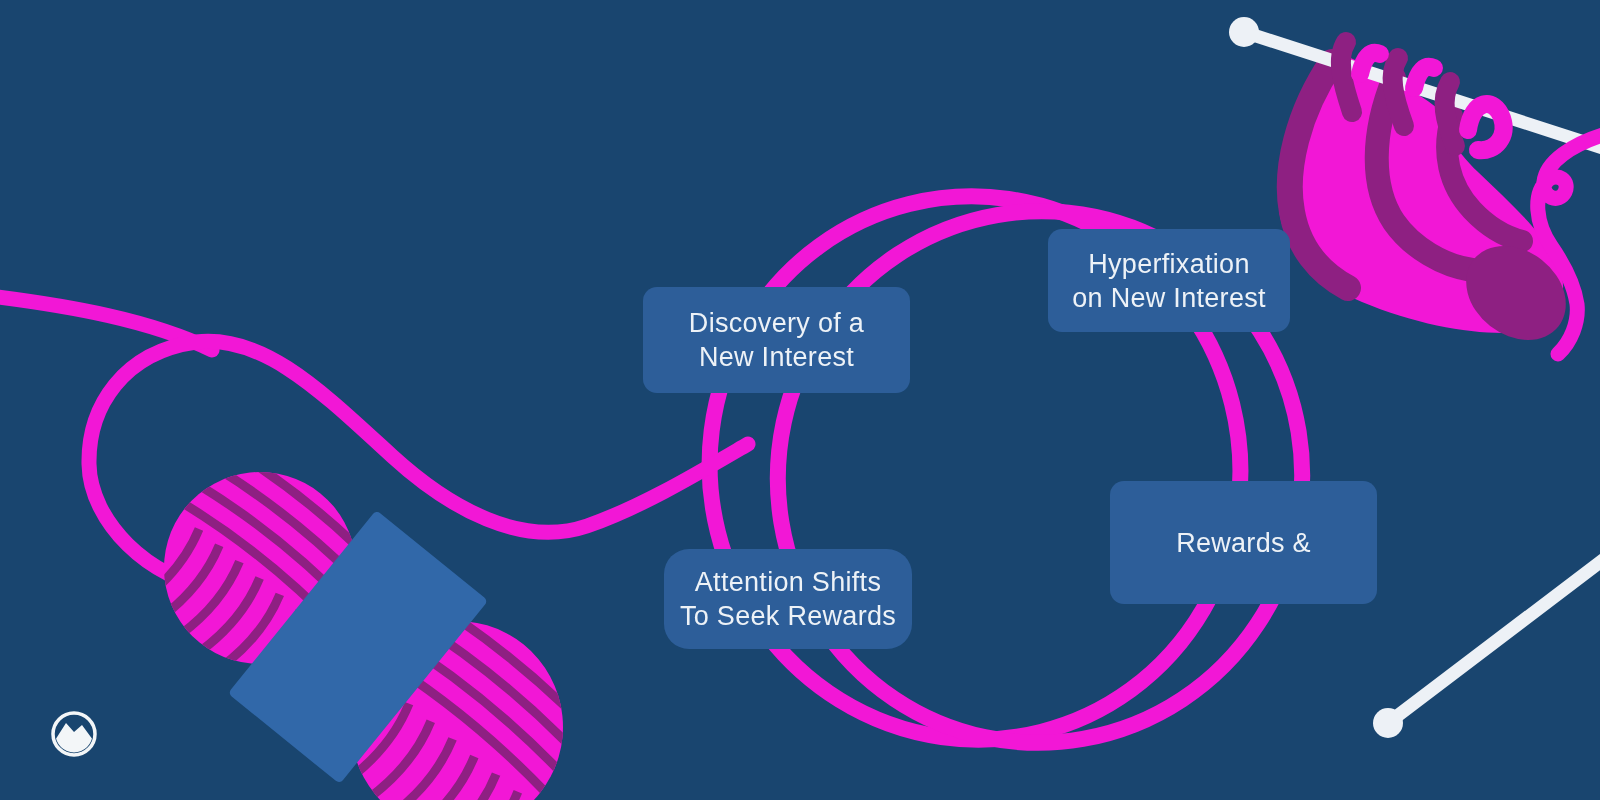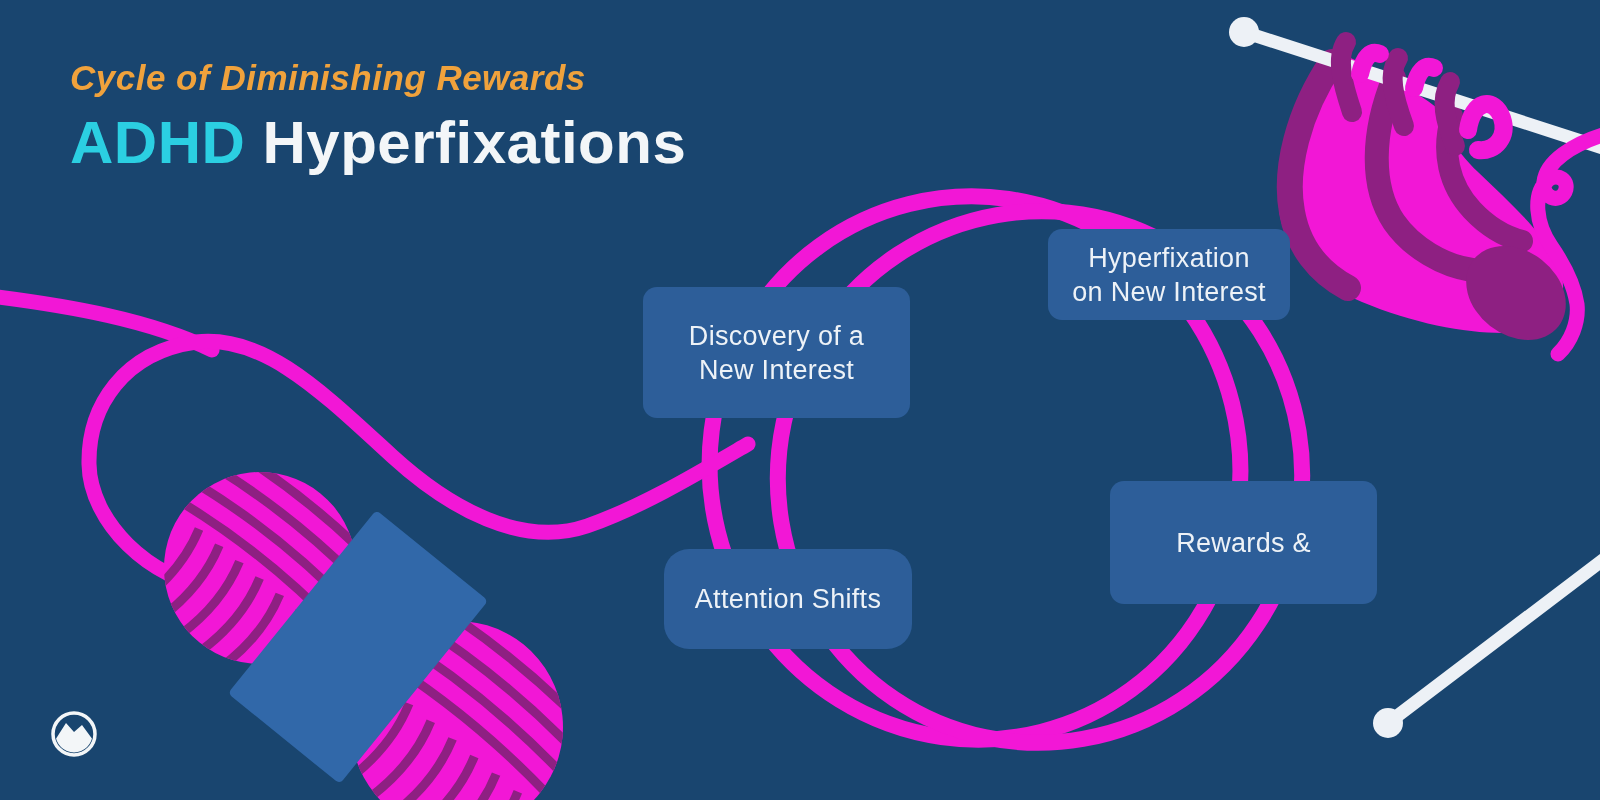--- a/index.html
+++ b/index.html
@@ -40,22 +40,22 @@
   .title .hl { color: var(--cyan); }
   
   .step {
     position: absolute; z-index: 2;
     background: var(--boxfill); color: var(--boxtext);
     border-radius: 14px;
     display: flex; flex-direction: column; align-items: center; justify-content: center;
     text-align: center; font-size: 27px; line-height: 34px; font-weight: 500;
     letter-spacing: 0.3px;
   }
-  .step-discovery     { left: 643px;  top: 287px; width: 267px; height: 131px; }
-  .step-hyperfixation { left: 1048px; top: 229px; width: 242px; height: 91px; }
+  .step-discovery     { left: 643px;  top: 287px; width: 267px; height: 106px; }
+  .step-hyperfixation { left: 1048px; top: 229px; width: 242px; height: 103px; }
   .step-rewards       { left: 1110px; top: 481px; width: 267px; height: 123px; }
   .step-attention     { left: 664px;  top: 549px; width: 248px; height: 100px; border-radius: 25px; }
 </style>
 </head>
 <body>
 
 <div class="canvas">
 
   <svg class="art" viewBox="0 0 1600 800">
     <defs>
@@ -146,33 +146,30 @@
     </g>
 
     <g>
       <circle class="logo-ring" cx="74" cy="734" r="21"></circle>
       <g clip-path="url(#logoclip)">
         <path class="logo-mtn" d="M 50,748 L 66,723 L 74,732 L 82,725 L 96,744 L 96,756 L 50,756 Z"></path>
       </g>
     </g>
   </svg>
 
-  <header class="header">
-    <div class="subtitle">Cycle of Diminishing Rewards</div>
-    <div class="title"><span class="hl">ADHD</span> <span>Hyperfixations</span></div>
-  </header>
 
   <div class="step step-discovery">
     <div>Discovery of a</div>
     <div>New Interest</div>
   </div>
   <div class="step step-hyperfixation">
     <div>Hyperfixation</div>
     <div>on New Interest</div>
   </div>
   <div class="step step-rewards">
     <div>Rewards &amp;</div>
   </div>
   <div class="step step-attention">
     <div>Attention Shifts</div>
+    <div>To Seek Rewards</div>
   </div>
 
 </div>
 
 </body></html>

